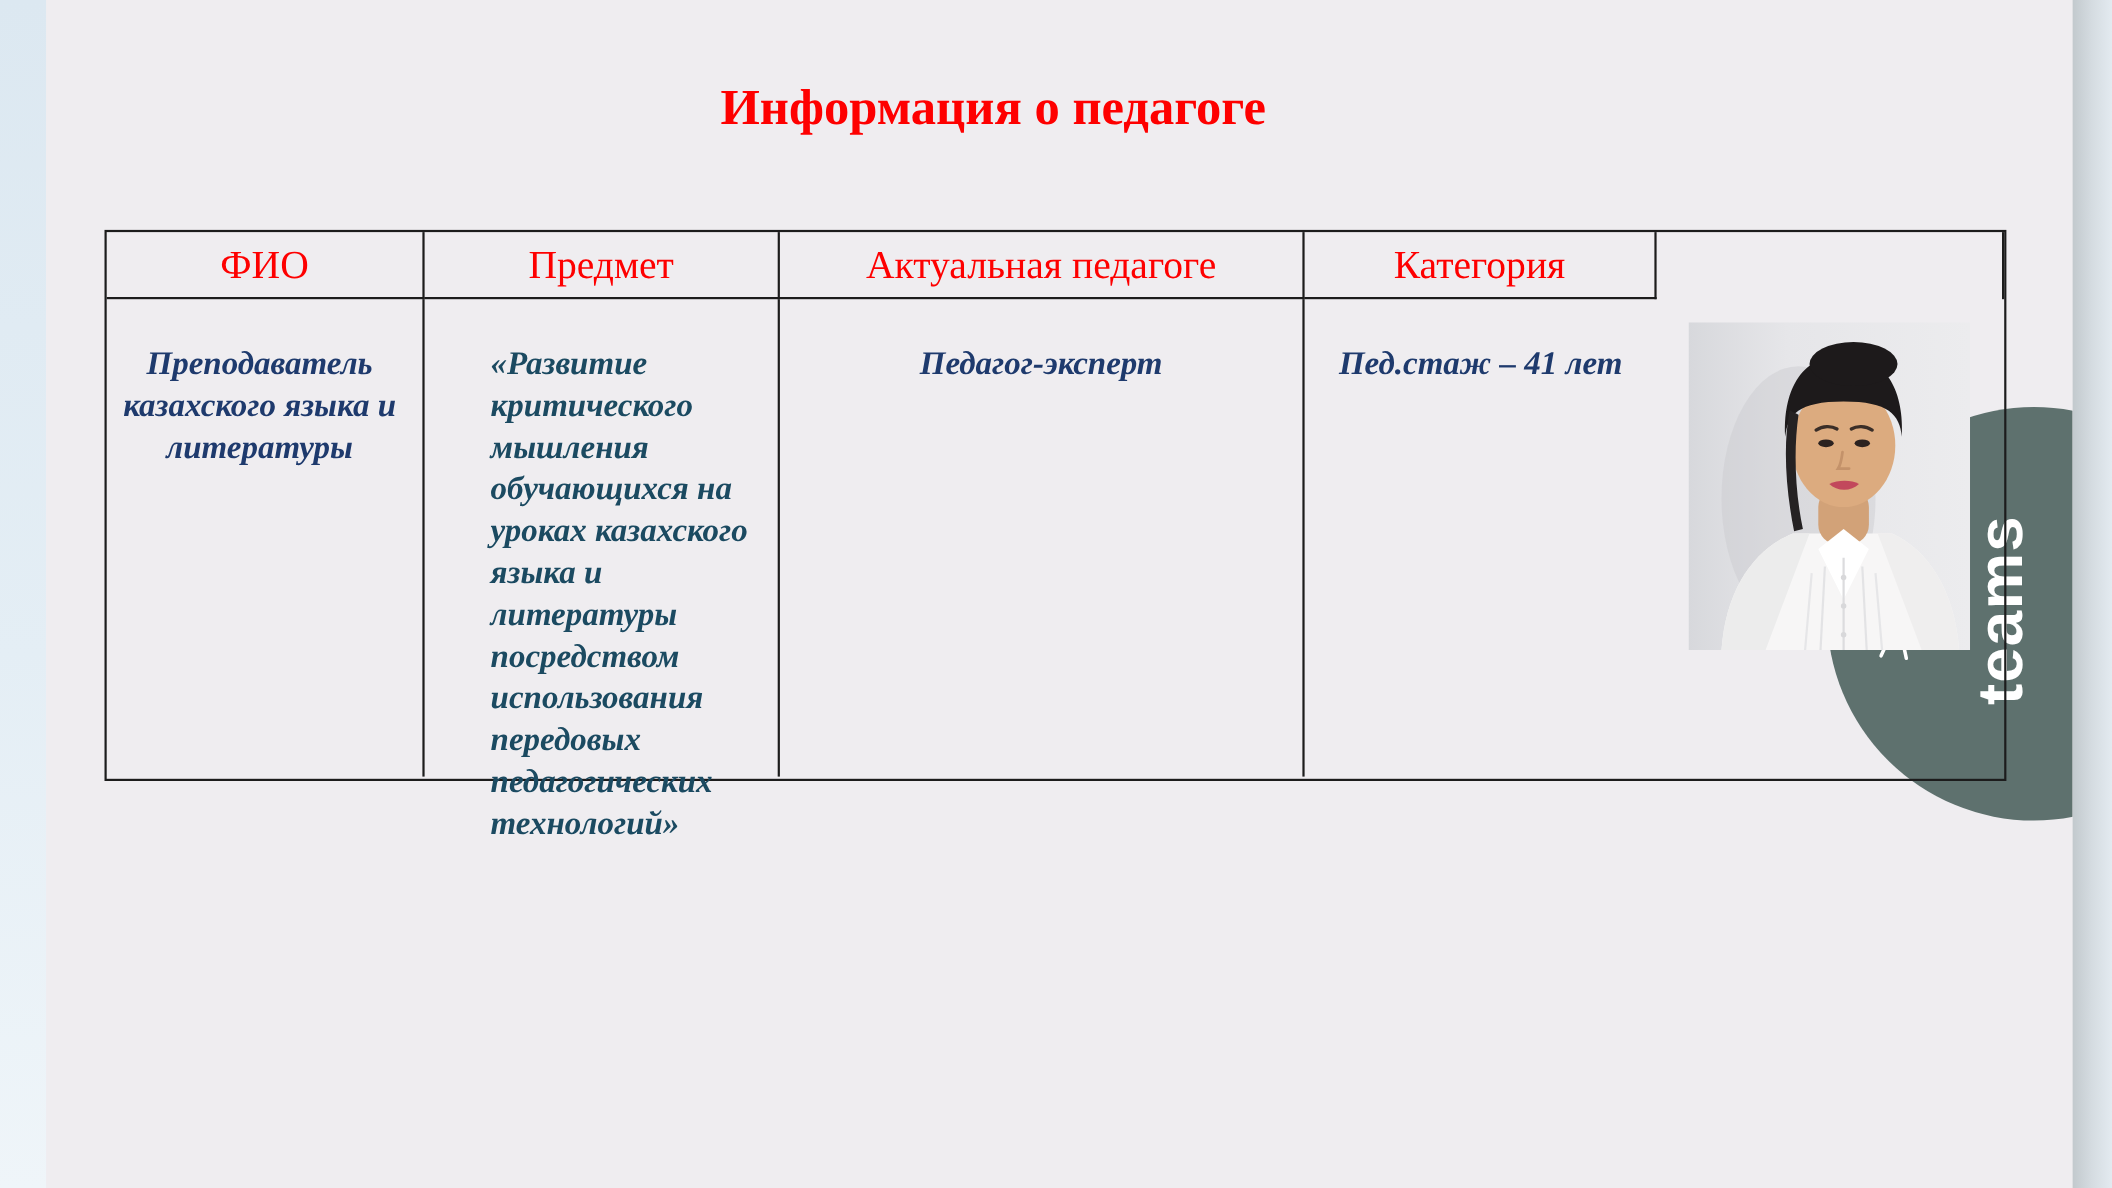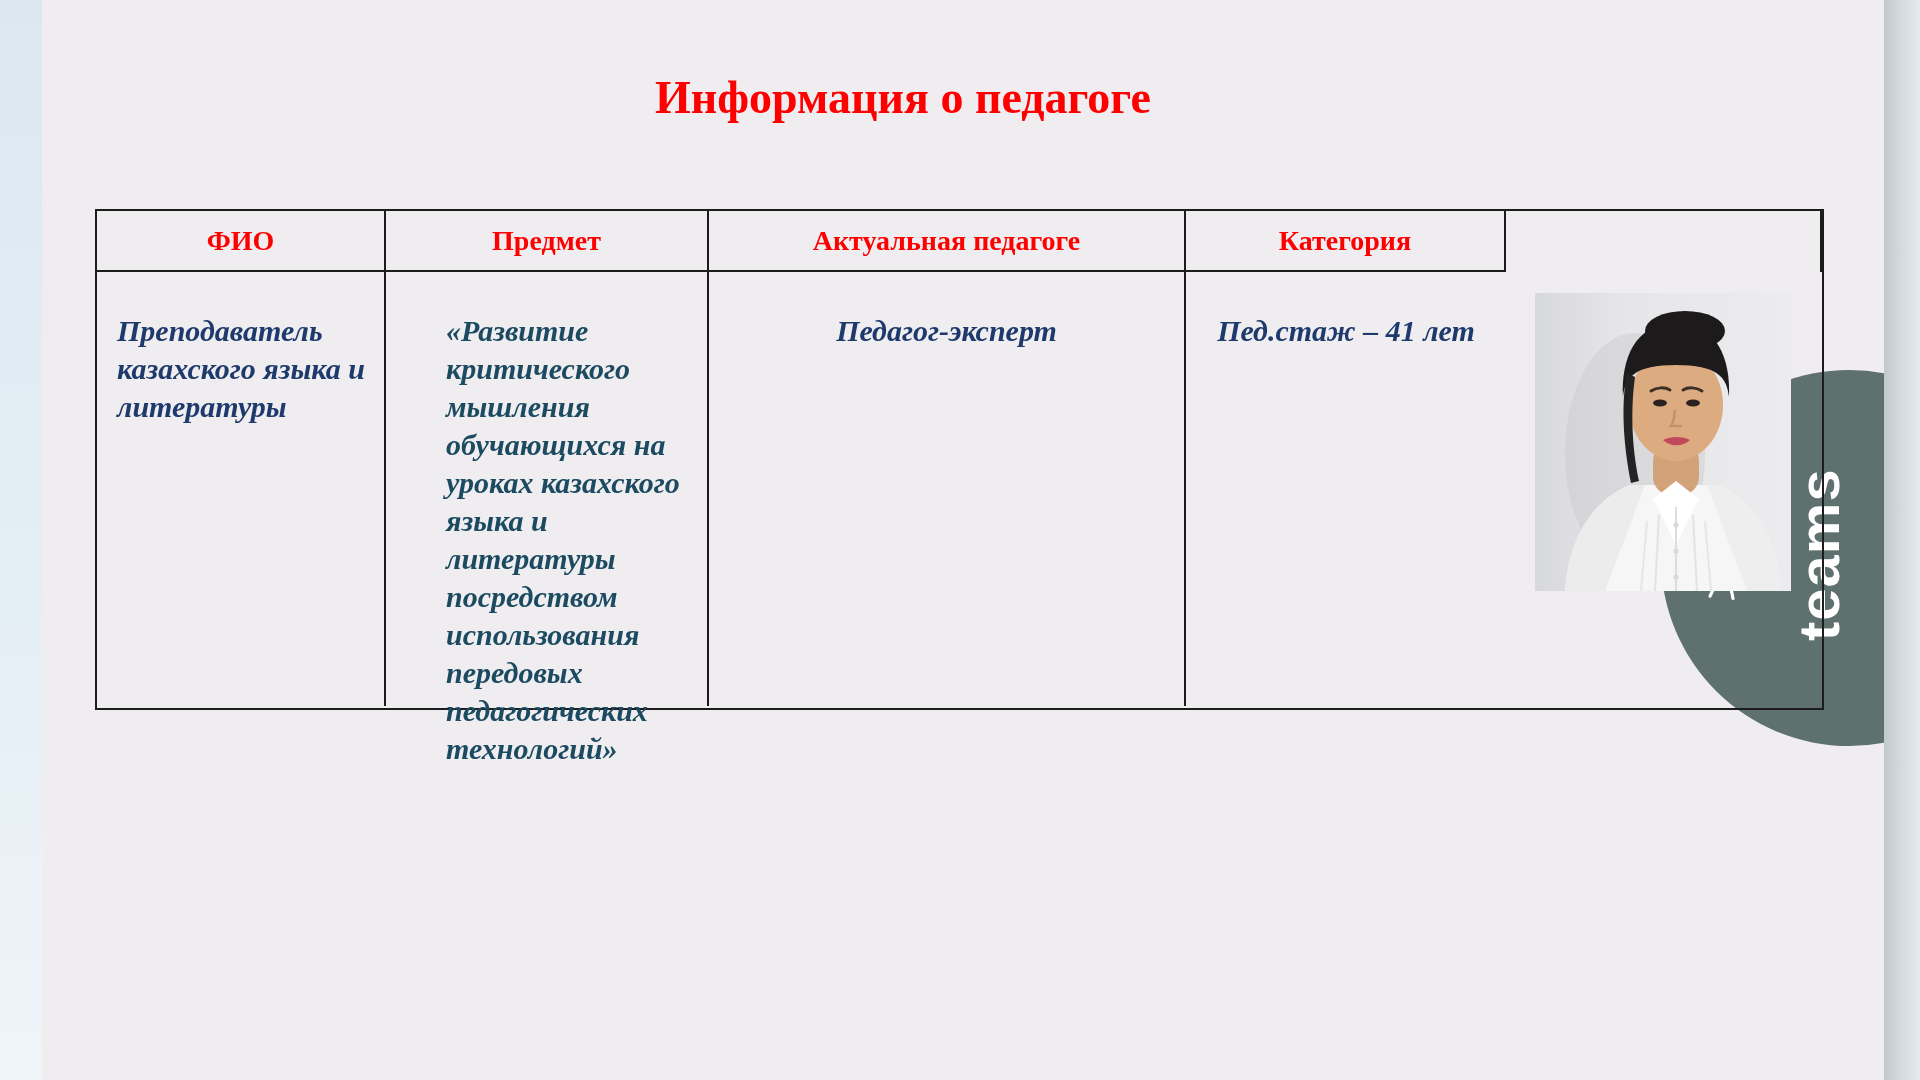--- a/index.html
+++ b/index.html
@@ -21,26 +21,26 @@
     writing-mode:vertical-rl;transform:rotate(180deg);
     font-family:"Liberation Sans","DejaVu Sans",sans-serif;font-weight:bold;font-size:58px;
     color:#ffffff;letter-spacing:1px;text-align:center;line-height:64px;}
 
   
   .tbl{position:absolute;left:53px;top:209px;width:1729px;height:501px;z-index:2;
     display:grid;grid-template-columns:289px 323px 477px 320px 316px;grid-template-rows:61px 434px;
     border:2px solid #1c1c1c;background:transparent;}
   .hcell{border-right:2px solid #1c1c1c;border-bottom:2px solid #1c1c1c;
     display:flex;align-items:center;justify-content:center;
-    font-weight:bold;font-size:28px;color:#fe0000;}
+    font-weight:normal;font-size:36px;color:#fe0000;}
   .dcell{border-right:2px solid #1c1c1c;padding-top:40px;
     font-weight:bold;font-style:italic;font-size:30px;line-height:38px;color:#1e3a6d;}
   .lastcol{border-right:none;}
   .cell-fio{text-align:center;font-size:32px;line-height:40px;}
-  .cell-subject{padding-left:20px;padding-right:12px;}
+  .cell-subject{padding-left:3px;padding-right:12px;text-align:center;}
   .cell-problem{padding-left:20px;padding-right:20px;color:#1b4a61;margin-left:40px;}
   .cell-category{text-align:center;padding-left:4px;padding-right:4px;}
   .cell-exp{text-align:center;padding-left:2px;padding-right:2px;}
 
   .photo{display:block;width:256px;height:298px;margin:42px auto 0;}
 </style>
 </head>
 <body>
 
 <div class="stage">

